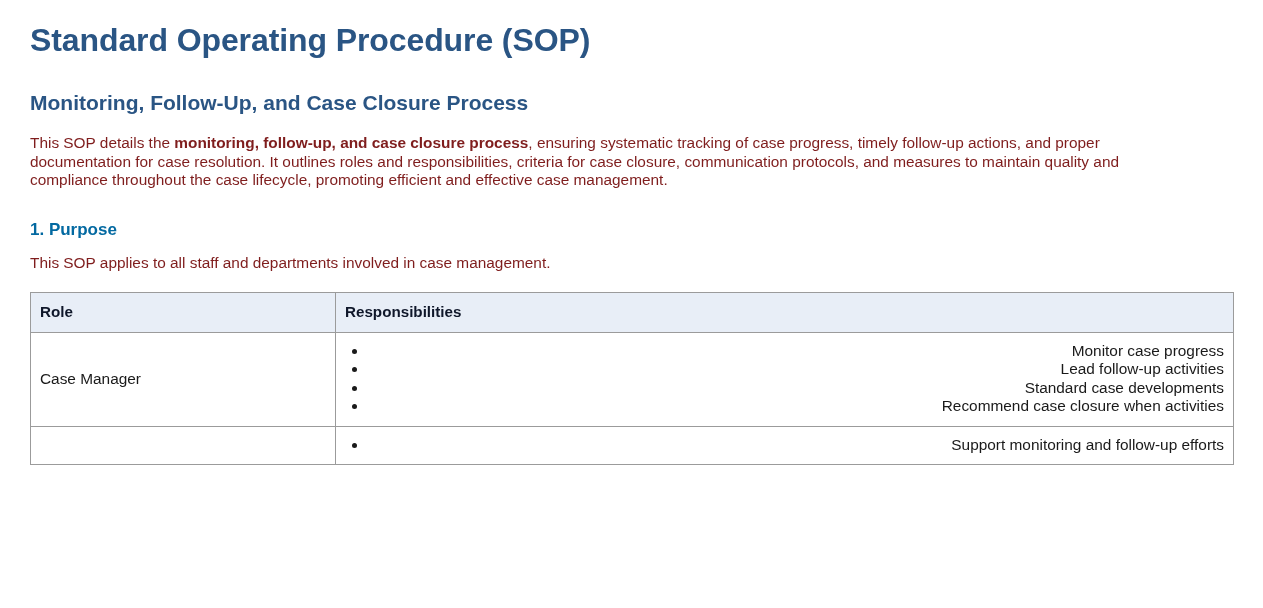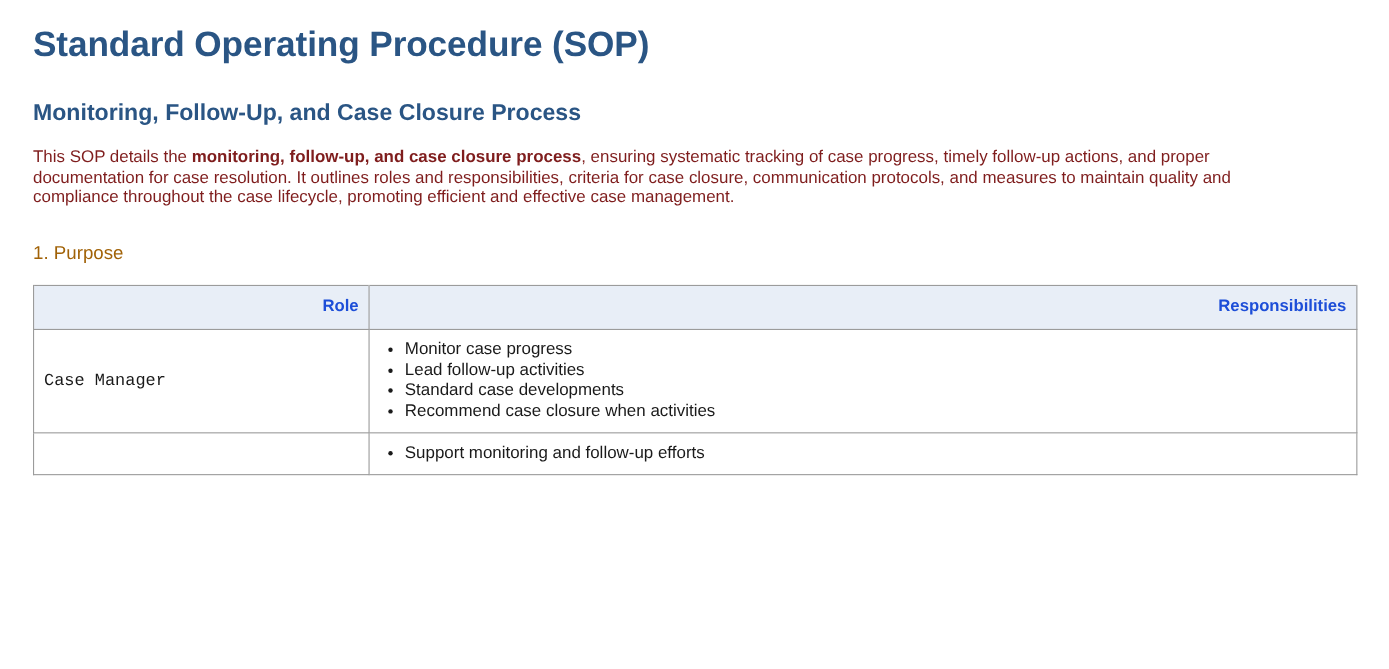--- a/index.html
+++ b/index.html
@@ -33,22 +33,22 @@
   h2.doc-subtitle {
     font-size: 21px;
     line-height: 1.2;
     font-weight: bold;
     color: #2a5584;
     margin: 30px 0 0 0;
   }
   h3.section-heading {
     font-size: 17px;
     line-height: 1.2;
-    font-weight: normal;
-    color: #a16207;
+    font-weight: bold;
+    color: #0369a1;
     margin: 30px 0 0 0;
   }
   p.body-text {
     font-size: 15.4px;
     line-height: 18.6px;
     margin: 14px 0 0 0;
     color: #7f1d1d;
     max-width: 1135px;
   }
   p.intro-text {
@@ -67,71 +67,72 @@
     table-layout: fixed;
     border-top: 1px solid #9b9b9b;
   }
   table.roles-table col.col-role { width: 305px; }
   table.roles-table col.col-resp { width: 898px; }
 
   table.roles-table th {
     background: #e8eef7;
     border: 1px solid #9b9b9b;
     border-top: none;
-    text-align: right;
+    text-align: left;
     font-size: 15.2px;
     font-weight: bold;
-    color: #1d4ed8;
+    color: #0f172a;
     padding: 10px 9px 11px 9px;
     vertical-align: middle;
     line-height: 1.2;
   }
   table.roles-table td {
     border: 1px solid #9b9b9b;
     border-top: none;
     font-size: 15.4px;
     color: #1a1a1a;
     padding: 8px 9px;
     vertical-align: middle;
     line-height: 18.6px;
   }
   table.roles-table td.role-cell {
     vertical-align: middle;
-    font-family: Liberation Mono, monospace;
   }
   table.roles-table td.resp-cell {
     padding: 9px 9px 10px 9px;
   }
   table.roles-table ul {
     margin: 0;
     padding: 0 0 0 23px;
     list-style-type: disc;
   }
   table.roles-table ul li {
     font-size: 15.4px;
     line-height: 18.4px;
     margin: 0;
     padding: 0;
+    text-align: right;
   }
 </style>
 </head>
 <body>
 
 <div class="page">
 
   <h1 class="doc-title">Standard Operating Procedure (SOP)</h1>
 
   <h2 class="doc-subtitle">Monitoring, Follow-Up, and Case Closure Process</h2>
 
   <p class="body-text intro-text"><span>This SOP details the </span><b>monitoring, follow-up, and case closure process</b><span>, ensuring systematic tracking of case progress, timely follow-up actions, and proper documentation for case resolution. It outlines roles and responsibilities, criteria for case closure, communication protocols, and measures to maintain quality and compliance throughout the case lifecycle, promoting efficient and effective case management.</span></p>
 
   <h3 class="section-heading">1. Purpose</h3>
 
 
 
+  <p class="body-text">This SOP applies to all staff and departments involved in case management.</p>
 
 
   <table class="roles-table">
     <colgroup>
       <col class="col-role">
       <col class="col-resp">
     </colgroup>
     <thead>
       <tr>
         <th>Role</th>

